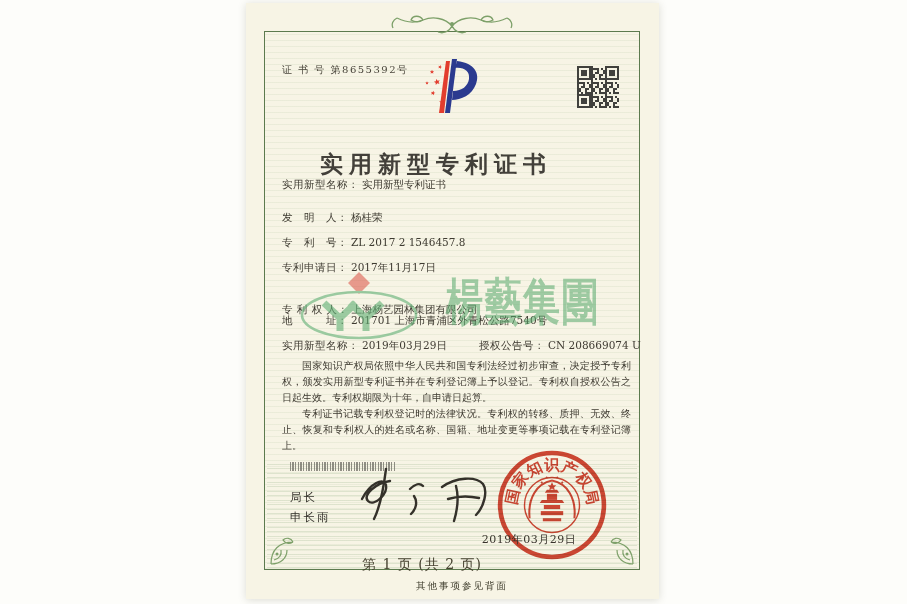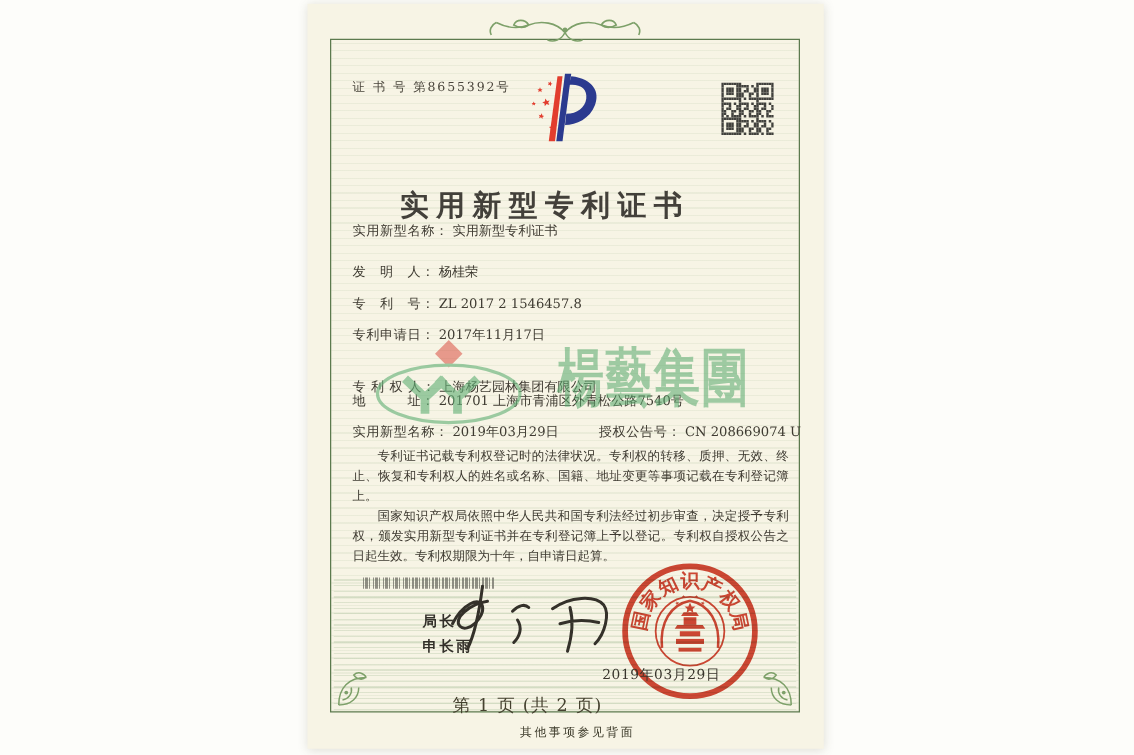--- a/index.html
+++ b/index.html
@@ -38,22 +38,22 @@
   .grant2{position:absolute;left:197px;top:0;}
 
   .paras{position:absolute;left:36px;top:355px;width:349px;font-size:10px;
     line-height:16px;color:#3e3a31;text-align:justify;}
   .paras p{margin:0;text-indent:2em;}
 
   .barcode{position:absolute;left:44px;top:459px;width:106px;height:9px;opacity:.75;
     background:repeating-linear-gradient(90deg,#6e6d64 0 1px,transparent 1px 2.2px,
       #6e6d64 2.2px 4.2px,transparent 4.2px 5.2px,#6e6d64 5.2px 5.9px,transparent 5.9px 8px);}
 
-  .officer{position:absolute;left:44px;top:484px;font-size:11.5px;font-weight:bold;
-    color:#33302a;line-height:20px;letter-spacing:2px;margin-left:48px;}
+  .officer{position:absolute;left:44px;top:484px;font-size:11.5px;font-weight:normal;
+    color:#33302a;line-height:20px;letter-spacing:2px;}
 
   .signature{position:absolute;left:100px;top:460px;width:165px;height:68px;
     color:var(--ink,#34312a);}
   .signature path{stroke:currentColor;fill:none;stroke-width:2.4;
     stroke-linecap:round;stroke-linejoin:round;}
 
   .seal{position:absolute;left:250px;top:446px;width:112px;height:112px;
     color:var(--seal-red,#cf3a27);opacity:.92;mix-blend-mode:multiply;}
   .seal text{font-weight:bold;font-size:15px;fill:currentColor;
     font-family:"DejaVu Serif","Liberation Serif",serif;}
@@ -388,22 +388,22 @@
   </div>
 
   <div class="row" style="top:336px">
     <span class="flabel">实用新型名称：</span><span class="fvalue">2019年03月29日</span>
     <span class="grant2">
       <span class="flabel">授权公告号：</span><span class="fvalue">CN 208669074 U</span>
     </span>
   </div>
 
   <div class="paras">
+    <p>国家知识产权局依照中华人民共和国专利法经过初步审查，决定授予专利权，颁发实用新型专利证书并在专利登记簿上予以登记。专利权自授权公告之日起生效。专利权期限为十年，自申请日起算。</p>
     <p>专利证书记载专利权登记时的法律状况。专利权的转移、质押、无效、终止、恢复和专利权人的姓名或名称、国籍、地址变更等事项记载在专利登记簿上。</p>
-    <p>国家知识产权局依照中华人民共和国专利法经过初步审查，决定授予专利权，颁发实用新型专利证书并在专利登记簿上予以登记。专利权自授权公告之日起生效。专利权期限为十年，自申请日起算。</p>
   </div>
 
   <div class="barcode"></div>
 
   <div class="officer">
     <div>局长</div>
     <div>申长雨</div>
   </div>
 
   <svg class="signature" viewBox="0 0 165 68">

